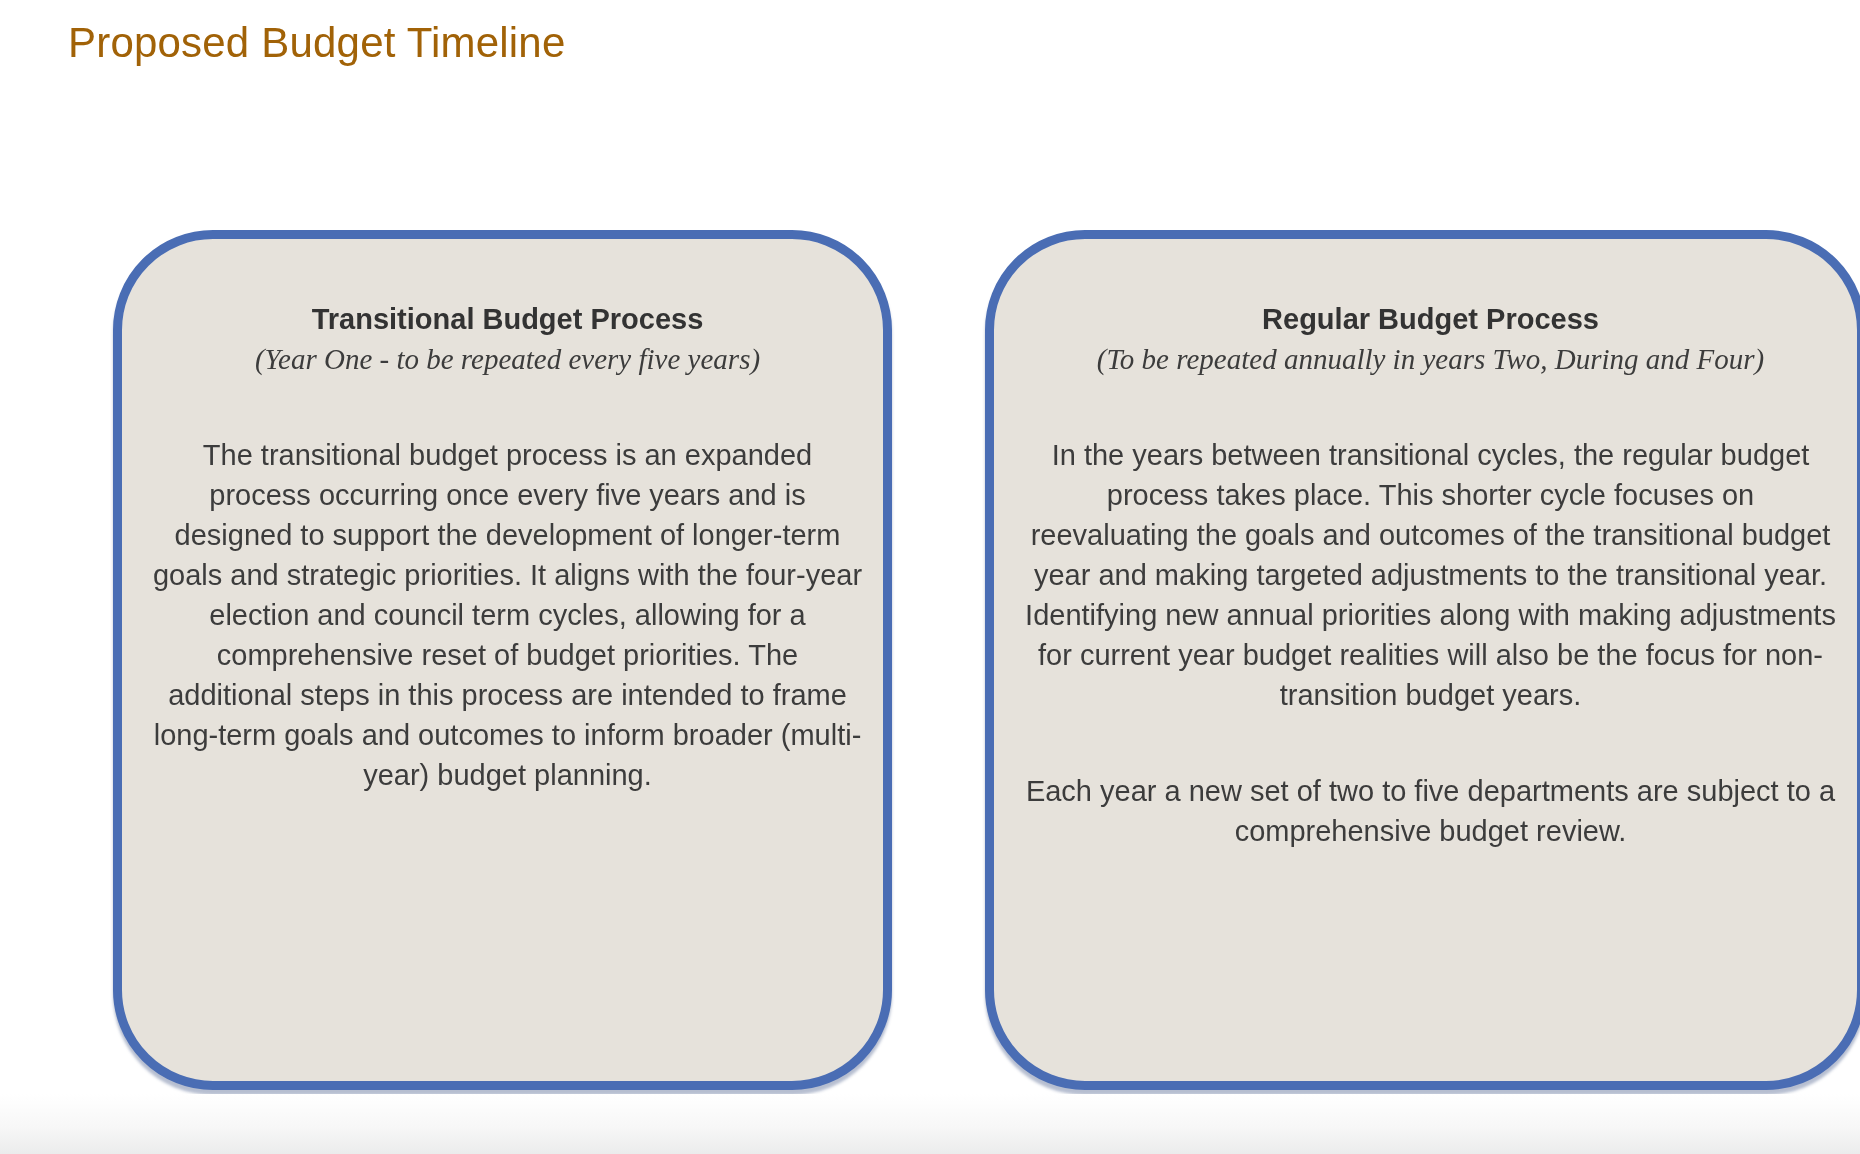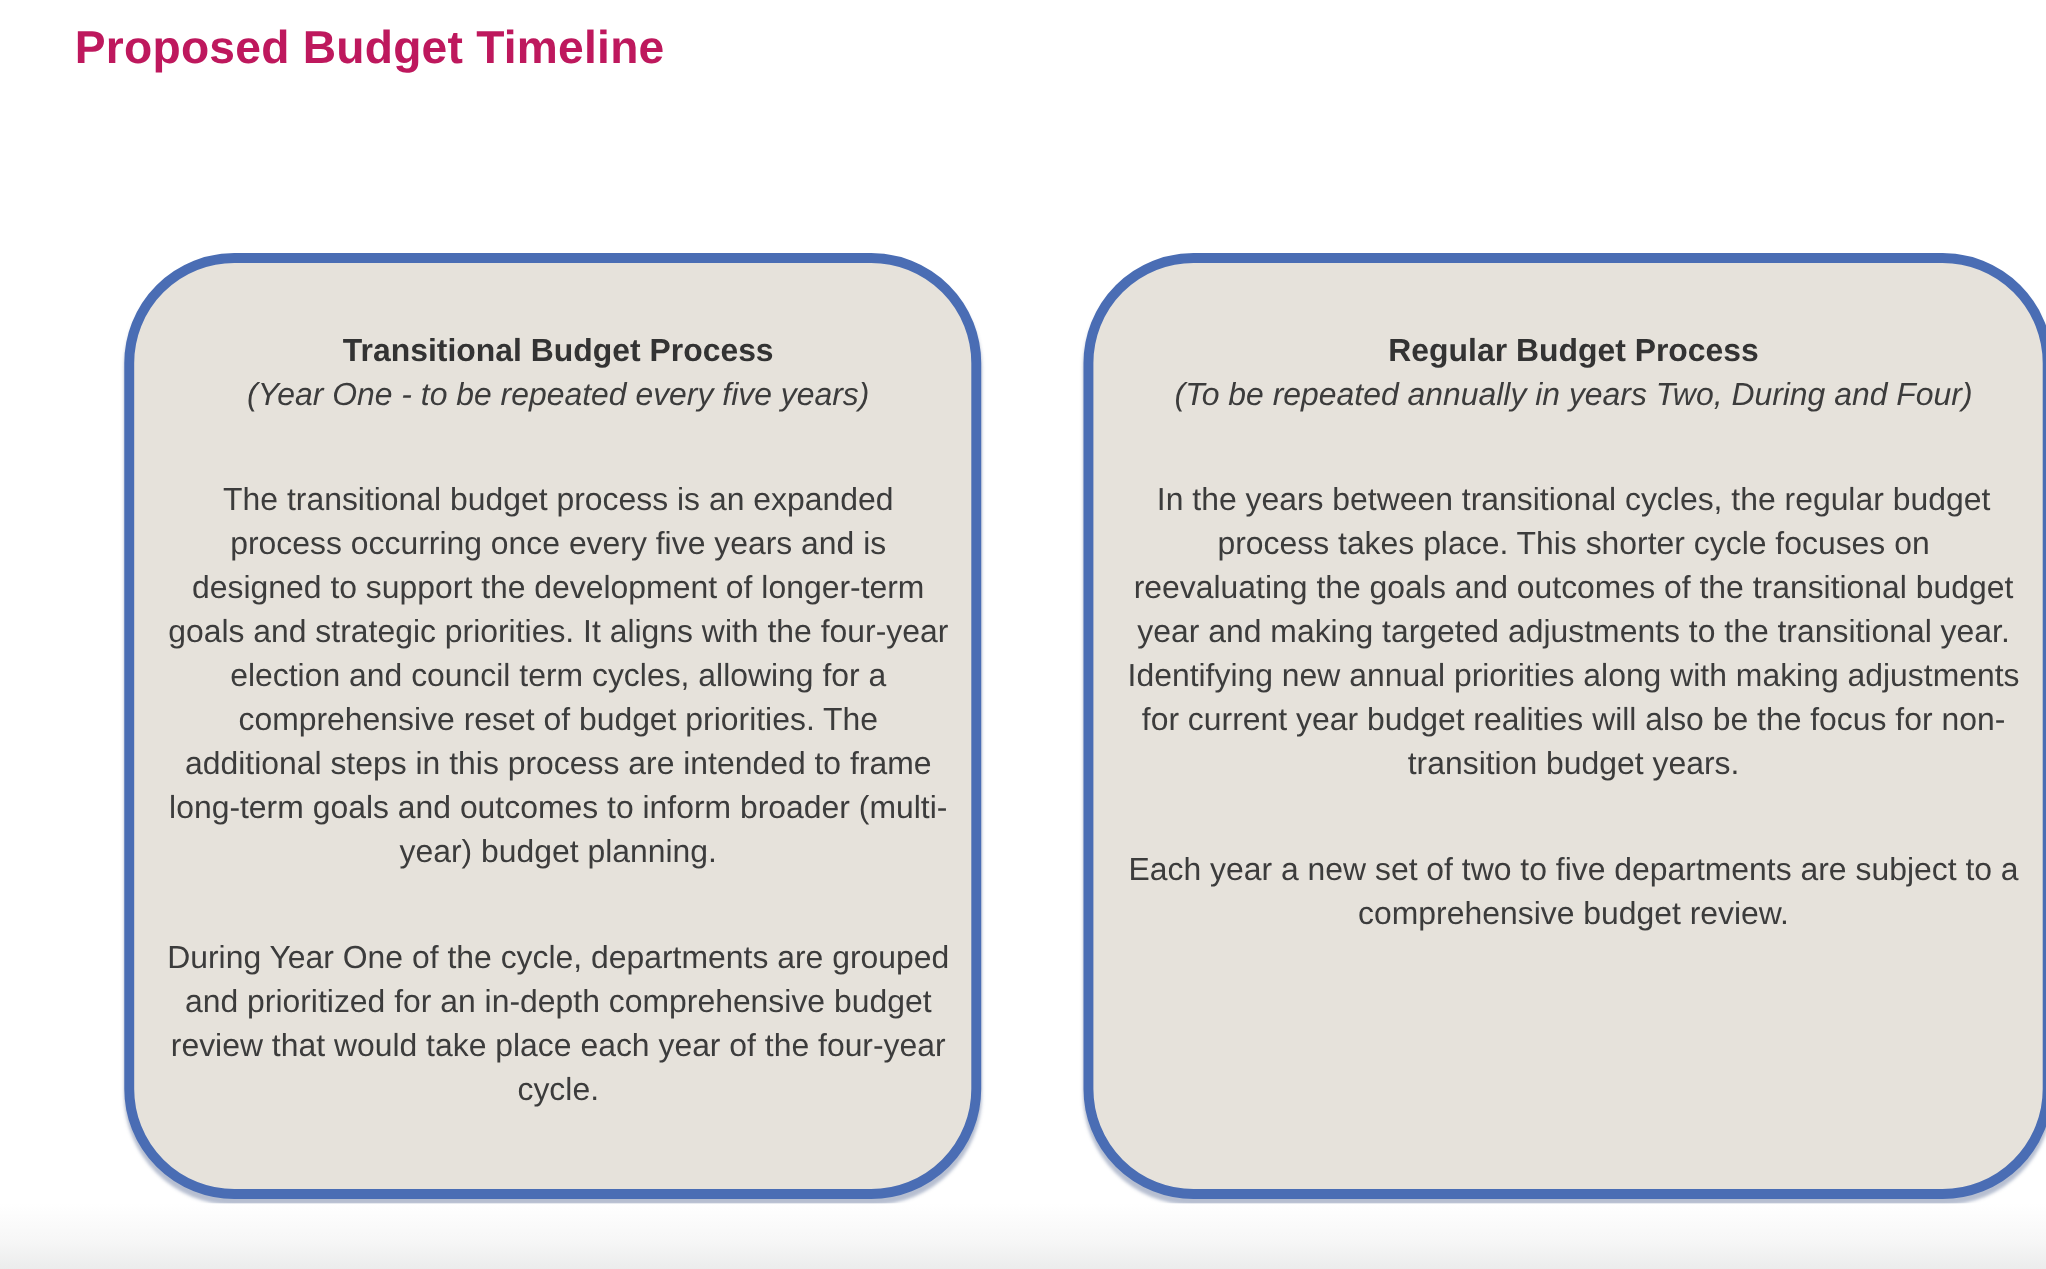--- a/index.html
+++ b/index.html
@@ -16,22 +16,22 @@
     overflow: hidden;
     color: #3d3d3d;
   }
   .page-title {
     position: absolute;
     left: 68px;
     top: 18px;
     margin: 0;
     font-size: 42px;
     line-height: 50px;
-    font-weight: 700;
-    color: #be185d;
+    font-weight: 400;
+    color: #a16207;
     letter-spacing: 0.2px;
   }
   .intro-row {
     position: absolute;
     left: 62px;
     top: 146px;
     width: 1760px;
     display: flex;
     align-items: flex-start;
     gap: 26px;
@@ -66,20 +66,21 @@
   .box-title {
     margin: 0;
     font-size: 29px;
     line-height: 40px;
     font-weight: 700;
     color: #333333;
   }
   .box-subtitle {
     font-style: italic;
     line-height: 40px;
+    font-family: Liberation Serif, serif;
   }
   .box-para {
     margin: 56px 0 0 0;
   }
   .bottom-fade {
     position: absolute;
     left: 0;
     top: 1094px;
     width: 1860px;
     height: 60px;
@@ -91,21 +92,20 @@
 
 <div class="slide">
 
   <h1 class="page-title">Proposed Budget Timeline</h1>
 
 
   <section class="process-box box-left">
     <h2 class="box-title">Transitional Budget Process</h2>
     <div class="box-subtitle">(Year One -  to be repeated every five years)</div>
     <p class="box-para">The transitional budget process is an expanded process occurring once every five years and is designed to support the development of longer-term goals and strategic priorities. It aligns with the four-year election and council term cycles, allowing for a comprehensive reset of budget priorities. The additional steps in this process are intended to frame long-term goals and outcomes to inform broader (multi-year) budget planning.</p>
-    <p class="box-para">During Year One of the cycle, departments are grouped and prioritized for an in-depth comprehensive budget review that would take place each year of the four-year cycle.</p>
   </section>
 
   <section class="process-box box-right">
     <h2 class="box-title">Regular Budget Process</h2>
     <div class="box-subtitle">(To be repeated annually in years Two, During and Four)</div>
     <p class="box-para">In the years between transitional cycles, the regular budget process takes place. This shorter cycle focuses on reevaluating the goals and outcomes of the transitional budget year and making targeted adjustments to the transitional year. Identifying new annual priorities along with making adjustments for current year budget realities will also be the focus for non-transition budget years.</p>
     <p class="box-para">Each year a new set of two to five departments are subject to a comprehensive budget review.</p>
   </section>
 
   <div class="bottom-fade"></div>

